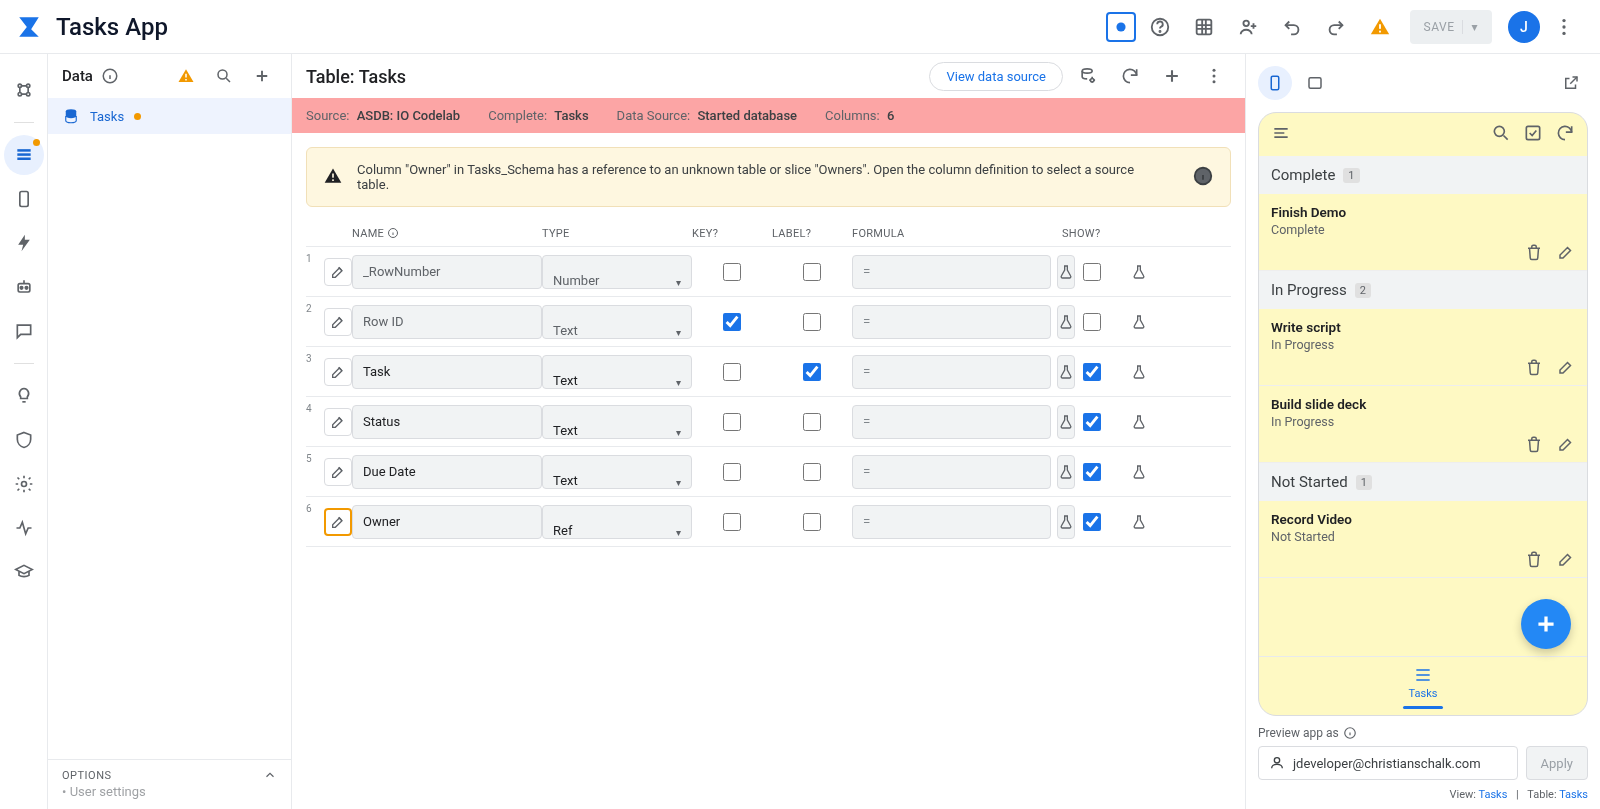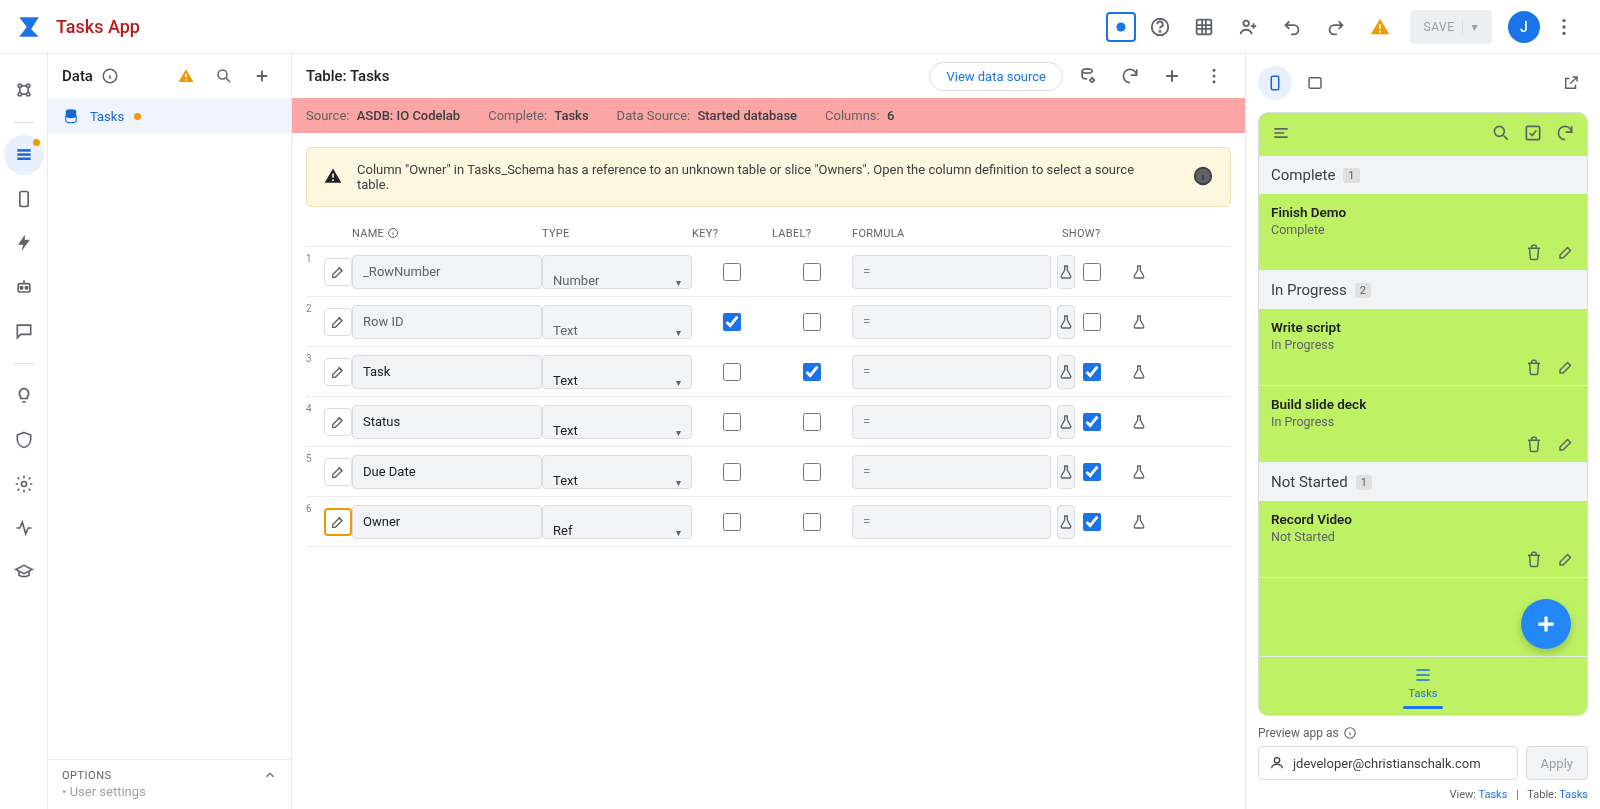--- a/index.html
+++ b/index.html
@@ -2,21 +2,21 @@
 <html><head>
 <meta charset="utf-8">
 <style>
 * { margin: 0; padding: 0; box-sizing: border-box; font-family: 'Google Sans', Roboto, Arial, sans-serif; }
 body { background: #fff; color: #3c4043; font-size: 14px; overflow: hidden; }
 
 
 .topbar { height: 54px; border-bottom: 1px solid #e8eaed; display: flex; align-items: center; padding: 0 16px; }
 .logo-wrap { display: flex; align-items: center; gap: 14px; }
 .logo { width: 26px; height: 26px; }
-.app-title { font-size: 18px; font-weight: 500; color: #b91c1c; }
+.app-title { font-size: 24px; font-weight: 500; color: #0f172a; }
 .topbar-spacer { flex: 1; }
 .topbar-actions { display: flex; align-items: center; gap: 4px; }
 .icon-btn { width: 40px; height: 40px; border: none; background: transparent; cursor: pointer; display: flex; align-items: center; justify-content: center; border-radius: 50%; color: #5f6368; }
 .icon-btn svg { width: 22px; height: 22px; }
 .icon-btn.boxed { border: 2px solid #1a73e8; border-radius: 4px; width: 30px; height: 30px; color: #1a73e8; }
 .warn-tri svg { fill: #f29900; }
 .save-btn { background: #eceff1; color: #9aa0a6; border: none; padding: 0 14px; height: 34px; border-radius: 4px; display: flex; align-items: center; gap: 4px; cursor: not-allowed; font-size: 12px; letter-spacing: .5px; margin: 0 6px; }
 .save-btn .caret { border-left: 1px solid #dadce0; padding-left: 8px; margin-left: 4px; }
 .avatar { width: 32px; height: 32px; border-radius: 50%; background: #1a73e8; color: #fff; display: flex; align-items: center; justify-content: center; font-weight: 500; margin-left: 6px; }
 
@@ -40,21 +40,21 @@
 .tables-list { flex: 1; overflow: auto; }
 .table-item { display: flex; align-items: center; gap: 10px; height: 36px; padding: 0 14px; background: #eef3fe; border-left: 0; color: #1967d2; cursor: pointer; font-size: 13px; }
 .table-item .dot2 { width: 7px; height: 7px; background: #f29900; border-radius: 50%; }
 .table-item svg { width: 18px; height: 18px; fill: #1967d2; }
 
 .options-bar { border-top: 1px solid #e8eaed; padding: 8px 14px 2px; display: flex; align-items: center; justify-content: space-between; color: #5f6368; font-size: 11px; letter-spacing: .5px; text-transform: uppercase; }
 .options-sub { padding: 0 14px 10px; color: #5f6368; font-size: 13px; opacity: .6; }
 
 .center { flex: 1; display: flex; flex-direction: column; min-width: 0; }
 .center-header { height: 44px; display: flex; align-items: center; padding: 0 14px; gap: 8px; }
-.center-header .title { font-size: 15px; font-weight: 500; color: #202124; }
+.center-header .title { font-size: 18px; font-weight: 500; color: #202124; }
 .center-header .spacer { flex: 1; }
 .pill-btn { border: 1px solid #dadce0; background: #fff; color: #1a73e8; border-radius: 20px; padding: 6px 16px; font-size: 13px; cursor: pointer; }
 .hdr-icon-btn { width: 34px; height: 34px; border: none; background: transparent; border-radius: 50%; color: #5f6368; display: flex; align-items: center; justify-content: center; cursor: pointer; }
 
 .meta-bar { background: #fca5a5; padding: 10px 14px; display: flex; gap: 28px; font-size: 13px; color: #5f6368; flex-wrap: wrap; }
 .meta-bar b { color: #3c4043; font-weight: 500; margin-left: 4px; }
 
 .warning-box { margin: 14px; border: 1px solid #f1e0b8; background: #fef7e0; border-radius: 6px; padding: 14px 16px; display: flex; align-items: center; gap: 14px; font-size: 13px; color: #3c4043; }
 .warning-box .w-icon svg { width: 20px; height: 20px; fill: #202124; }
 .warning-box .spacer { flex: 1; }
@@ -80,21 +80,21 @@
 .flask-btn { width: 34px; height: 34px; border: 1px solid #dadce0; background: #f1f3f4; border-radius: 4px; display: flex; align-items: center; justify-content: center; color: #5f6368; cursor: pointer; }
 .flask-btn.plain { border: none; background: transparent; }
 .flask-btn svg { width: 16px; height: 16px; }
 
 
 .preview-panel { width: 355px; border-left: 1px solid #e8eaed; display: flex; flex-direction: column; padding: 12px 12px 8px; background: #fff; }
 .preview-top { display: flex; align-items: center; gap: 6px; margin-bottom: 12px; }
 .preview-top .device-btn { width: 34px; height: 34px; border-radius: 50%; display: flex; align-items: center; justify-content: center; color: #5f6368; cursor: pointer; }
 .preview-top .device-btn.active { background: #e8f0fe; color: #1967d2; }
 .preview-top .spacer { flex: 1; }
-.phone-frame { flex: 1; border: 1px solid #dadce0; border-radius: 10px; overflow: hidden; display: flex; flex-direction: column; position: relative; background: #bef264; }
+.phone-frame { flex: 1; border: 1px solid #dadce0; border-radius: 18px; overflow: hidden; display: flex; flex-direction: column; position: relative; background: #fef9c3; }
 .phone-head { display: flex; align-items: center; justify-content: space-between; padding: 10px 12px; }
 .phone-head .left svg, .phone-head .right svg { width: 20px; height: 20px; color: #5f6368; }
 .phone-head .right { display: flex; gap: 12px; }
 .group-header { background: #f1f3f4; padding: 10px 12px; font-size: 15px; color: #3c4043; display: flex; align-items: center; gap: 8px; }
 .count-badge { background: #e0e0e0; color: #5f6368; font-size: 11px; border-radius: 3px; padding: 1px 5px; }
 .task-card { padding: 10px 12px 6px; border-bottom: 1px solid #eee; }
 .task-card .t-title { font-size: 13.5px; font-weight: 600; color: #202124; }
 .task-card .t-sub { font-size: 12.5px; color: #5f6368; margin-top: 2px; }
 .task-card .t-actions { display: flex; justify-content: flex-end; gap: 14px; margin-top: 6px; color: #5f6368; }
 .task-card .t-actions svg { width: 18px; height: 18px; cursor: pointer; }

